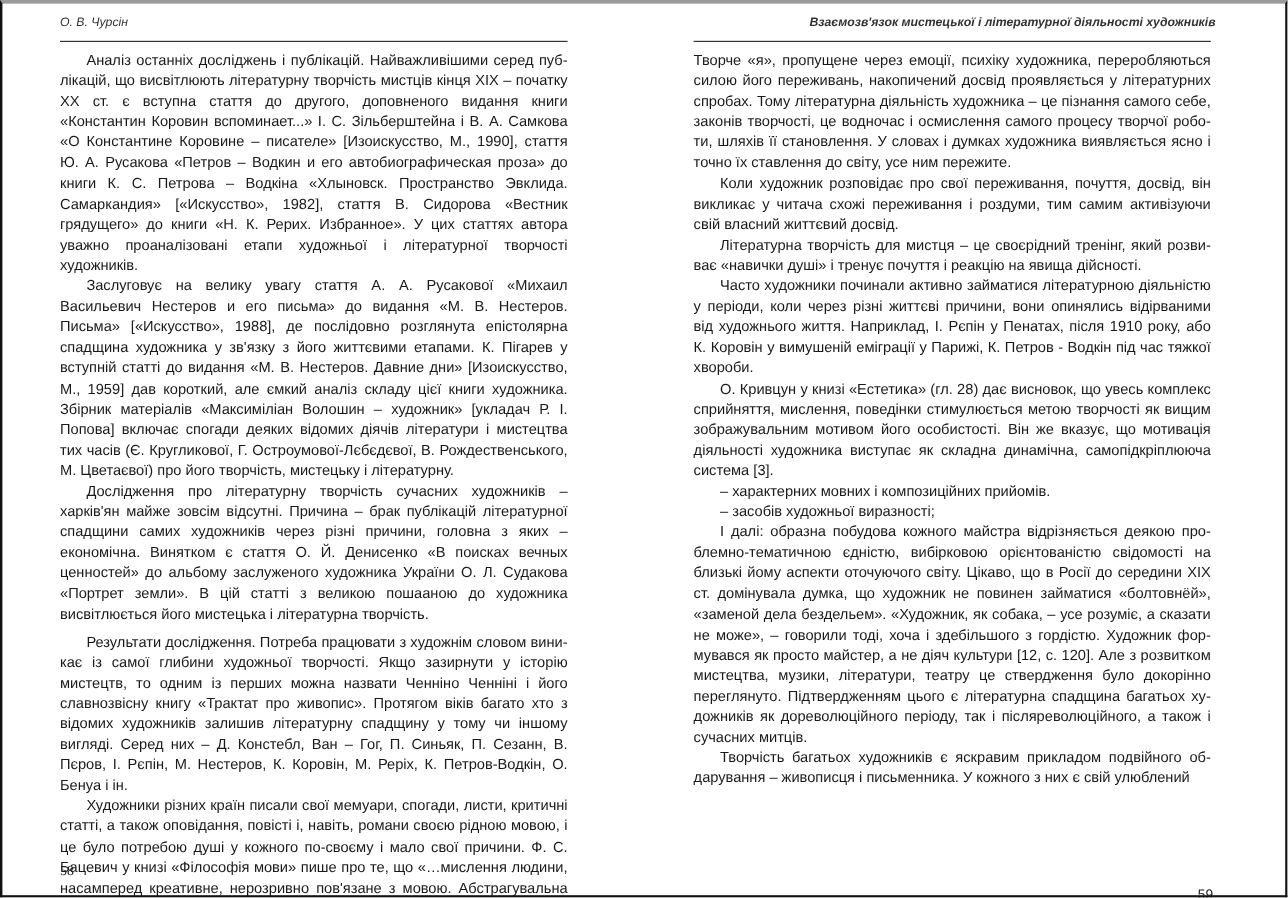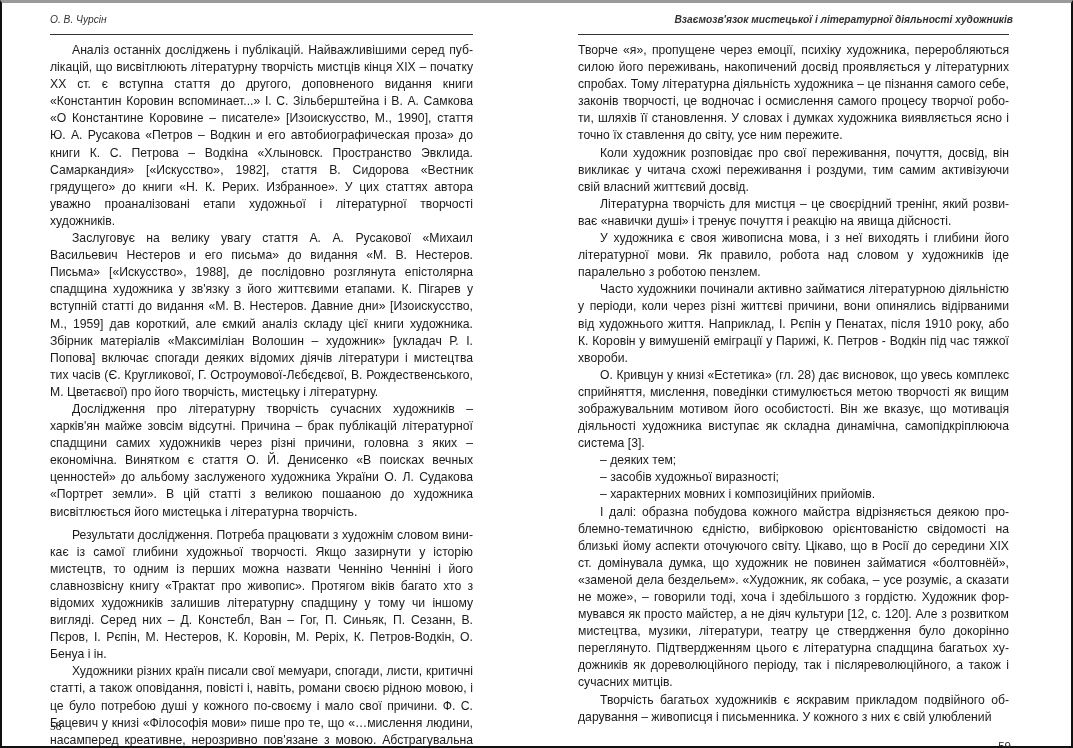--- a/index.html
+++ b/index.html
@@ -70,23 +70,21 @@
   <div class="folio">58</div>
 </div>
 
 <div class="page right">
   <div class="running-head">Взаємозв'язок мистецької і літературної діяльності художників</div>
   <div class="rule"></div>
   <div class="body-text">
     <p class="noindent">Творче «я», пропущене через емоції, психіку художника, переробляються силою його переживань, накопичений досвід проявляється у літературних спробах. Тому літературна діяльність художника – це пізнання самого себе, законів творчості, це водночас і осмислення самого процесу творчої робо­ти, шляхів її становлення. У словах і думках художника виявляється ясно і точно їх ставлення до світу, усе ним пережите.</p>
     <p>Коли художник розповідає про свої переживання, почуття, досвід, він викликає у читача схожі переживання і роздуми, тим самим активізуючи свій власний життєвий досвід.</p>
     <p>Літературна творчість для мистця – це своєрідний тренінг, який розви­ває «навички душі» і тренує почуття і реакцію на явища дійсності.</p>
-    <p>У художника є своя живописна мова, і з неї виходять і глибини його літе­ратурної мови. Як правило, робота над словом у художників іде паралельно з роботою пензлем.</p>
     <p>Часто художники починали активно займатися літературною діяльністю у періоди, коли через різні життєві причини, вони опинялись відірваними від художнього життя. Наприклад, І. Рєпін у Пенатах, після 1910 року, або К. Коровін у вимушеній еміграції у Парижі, К. Петров - Водкін під час тяжкої хвороби.</p>
     <p>О. Кривцун у книзі «Естетика» (гл. 28) дає висновок, що увесь комплекс сприйняття, мислення, поведінки стимулюється метою творчості як вищим зображувальним мотивом його особистості. Він же вказує, що мотивація діяльності художника виступає як складна динамічна,  самопідкріплююча система [3].</p>
-    <p class="list-item">– деяких тем;</p>
+    <p class="list-item">– характерних мовних і композиційних прийомів.</p>
     <p class="list-item">– засобів художньої виразності;</p>
-    <p class="list-item">– характерних мовних і композиційних прийомів.</p>
     <p>І далі: образна побудова кожного майстра відрізняється деякою про­блемно-тематичною єдністю, вибірковою орієнтованістю свідомості на близькі йому аспекти оточуючого світу. Цікаво, що в Росії до середини XIX ст. домінувала думка, що художник не повинен займатися «болтовнёй», «заменой дела бездельем». «Художник, як собака, – усе розуміє, а сказати не може», – говорили тоді, хоча і здебільшого з гордістю. Художник фор­мувався як просто майстер, а не діяч культури [12, с. 120]. Але з розвит­ком мистецтва, музики, літератури, театру це ствердження було докорінно переглянуто. Підтвердженням цього є літературна спадщина багатьох ху­дожників як дореволюційного періоду, так і післяреволюційного, а також і сучасних митців.</p>
     <p>Творчість багатьох художників є яскравим прикладом подвійного об­дарування – живописця і письменника. У кожного з них є свій улюблений</p>
   </div>
   <div class="folio">59</div>
 </div>
 
 </body></html>

